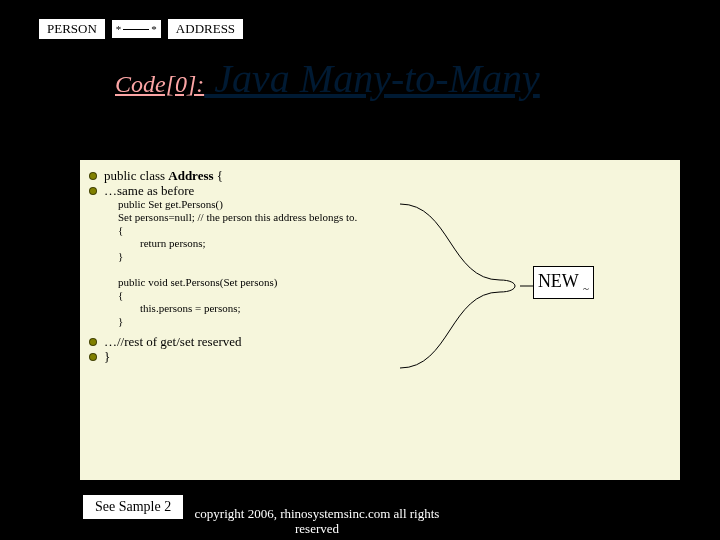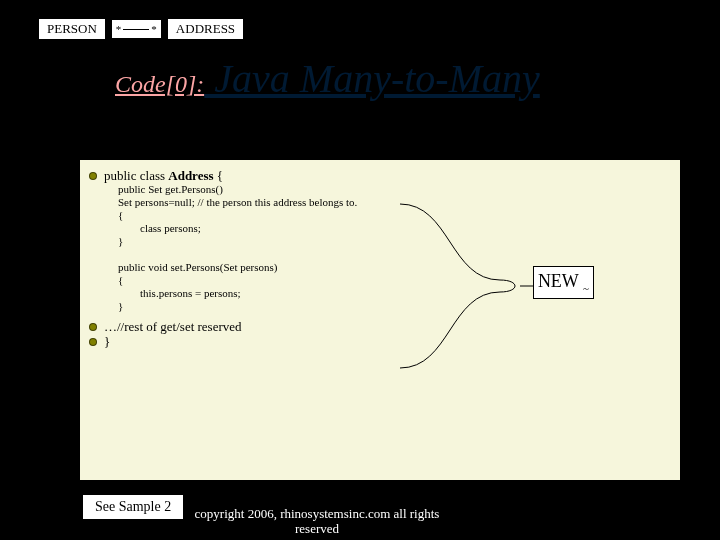--- a/index.html
+++ b/index.html
@@ -135,24 +135,25 @@
     </div>
     <div class="uml-box">ADDRESS</div>
   </div>
 
   <div class="title">
     <span class="small">Code[0]:</span><span class="big"> Java Many-to-Many</span>
   </div>
 
   <div class="codebox">
     <div class="code-line"><span class="bullet"></span><span>public class </span><span class="bold">Address</span><span> {</span></div>
+    <div class="code-line"><span class="bullet"></span><span>…same as before</span></div>
     <div class="code-small ind1">public Set get.Persons()</div>
     <div class="code-small ind1">Set persons=null; // the person this address belongs to.</div>
     <div class="code-small ind1">{</div>
-    <div class="code-small ind1">        class persons;</div>
+    <div class="code-small ind1">        return persons;</div>
     <div class="code-small ind1">}</div>
     <div class="code-small ind1">&nbsp;</div>
     <div class="code-small ind1">public void set.Persons(Set persons)</div>
     <div class="code-small ind1">{</div>
     <div class="code-small ind1">        this.persons = persons;</div>
     <div class="code-small ind1">}</div>
     <div class="code-line" style="height:6px"></div>
     <div class="code-line"><span class="bullet"></span><span>…//rest of get/set reserved</span></div>
     <div class="code-line"><span class="bullet"></span><span>}</span></div>
   </div>

